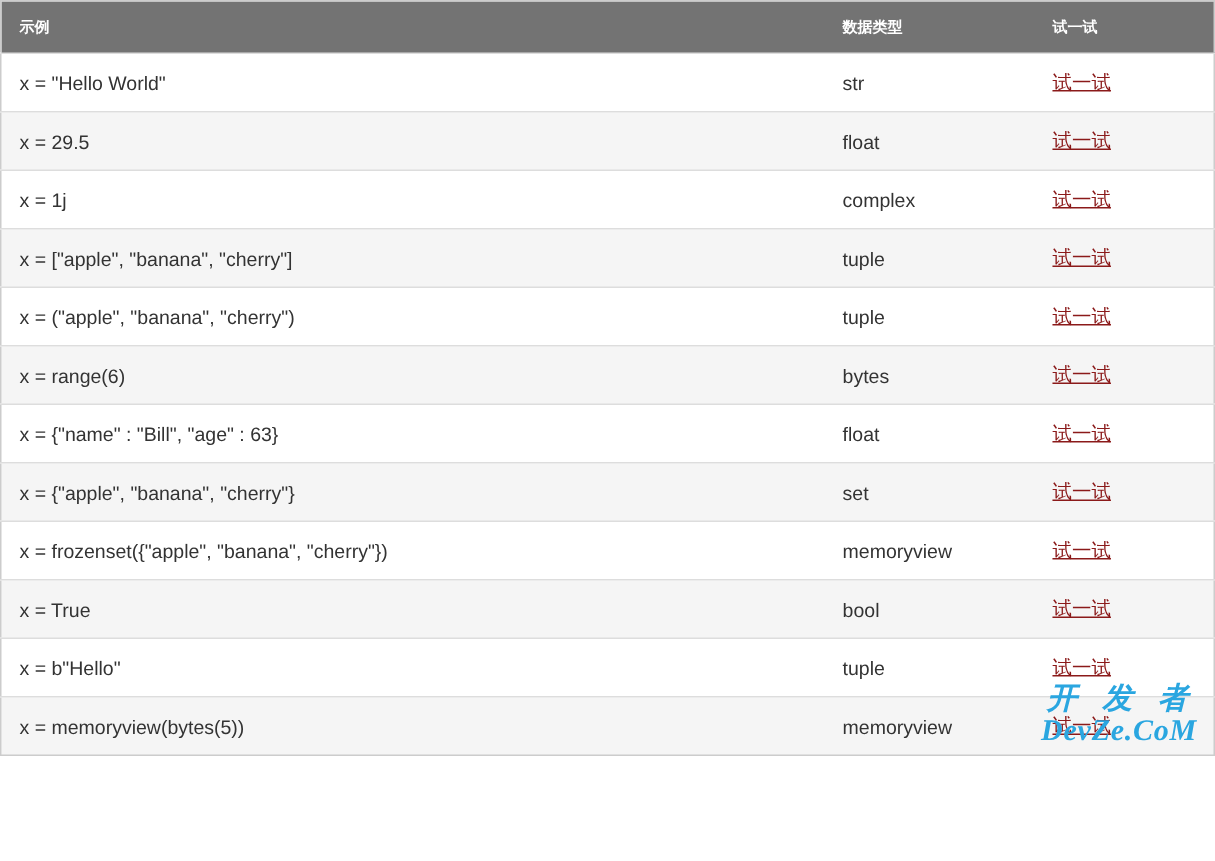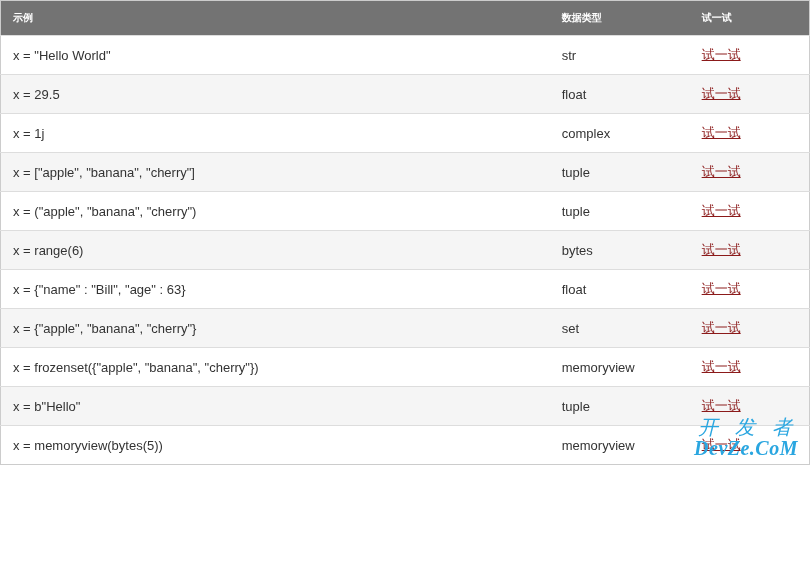--- a/index.html
+++ b/index.html
@@ -61,21 +61,21 @@
       font-size: 20px;
       line-height: 1.05;
       text-align: right;
       font-style: italic;
       font-family: "Times New Roman", serif;
       pointer-events: none;
     }
     .watermark .line1 {
       color: #2aa6e0;
       letter-spacing: 6px;
-      font-weight: normal;
+      font-weight: bold;
     }
     .watermark .line2 {
       color: #2aa6e0;
       font-weight: bold;
       letter-spacing: 0.5px;
     }
   </style>
 </head>
 <body>
 
@@ -127,20 +127,25 @@
         <td class="col-example">x = {"apple", "banana", "cherry"}</td>
         <td class="col-type">set</td>
         <td class="col-try"><a class="trylink" href="#">试一试</a></td>
       </tr>
       <tr>
         <td class="col-example">x = frozenset({"apple", "banana", "cherry"})</td>
         <td class="col-type">memoryview</td>
         <td class="col-try"><a class="trylink" href="#">试一试</a></td>
       </tr>
       <tr>
+        <td class="col-example">x = True</td>
+        <td class="col-type">bool</td>
+        <td class="col-try"><a class="trylink" href="#">试一试</a></td>
+      </tr>
+      <tr>
         <td class="col-example">x = b"Hello"</td>
         <td class="col-type">tuple</td>
         <td class="col-try"><a class="trylink" href="#">试一试</a></td>
       </tr>
       <tr>
         <td class="col-example">x = memoryview(bytes(5))</td>
         <td class="col-type">memoryview</td>
         <td class="col-try"><a class="trylink" href="#">试一试</a></td>
       </tr>
     </tbody>

